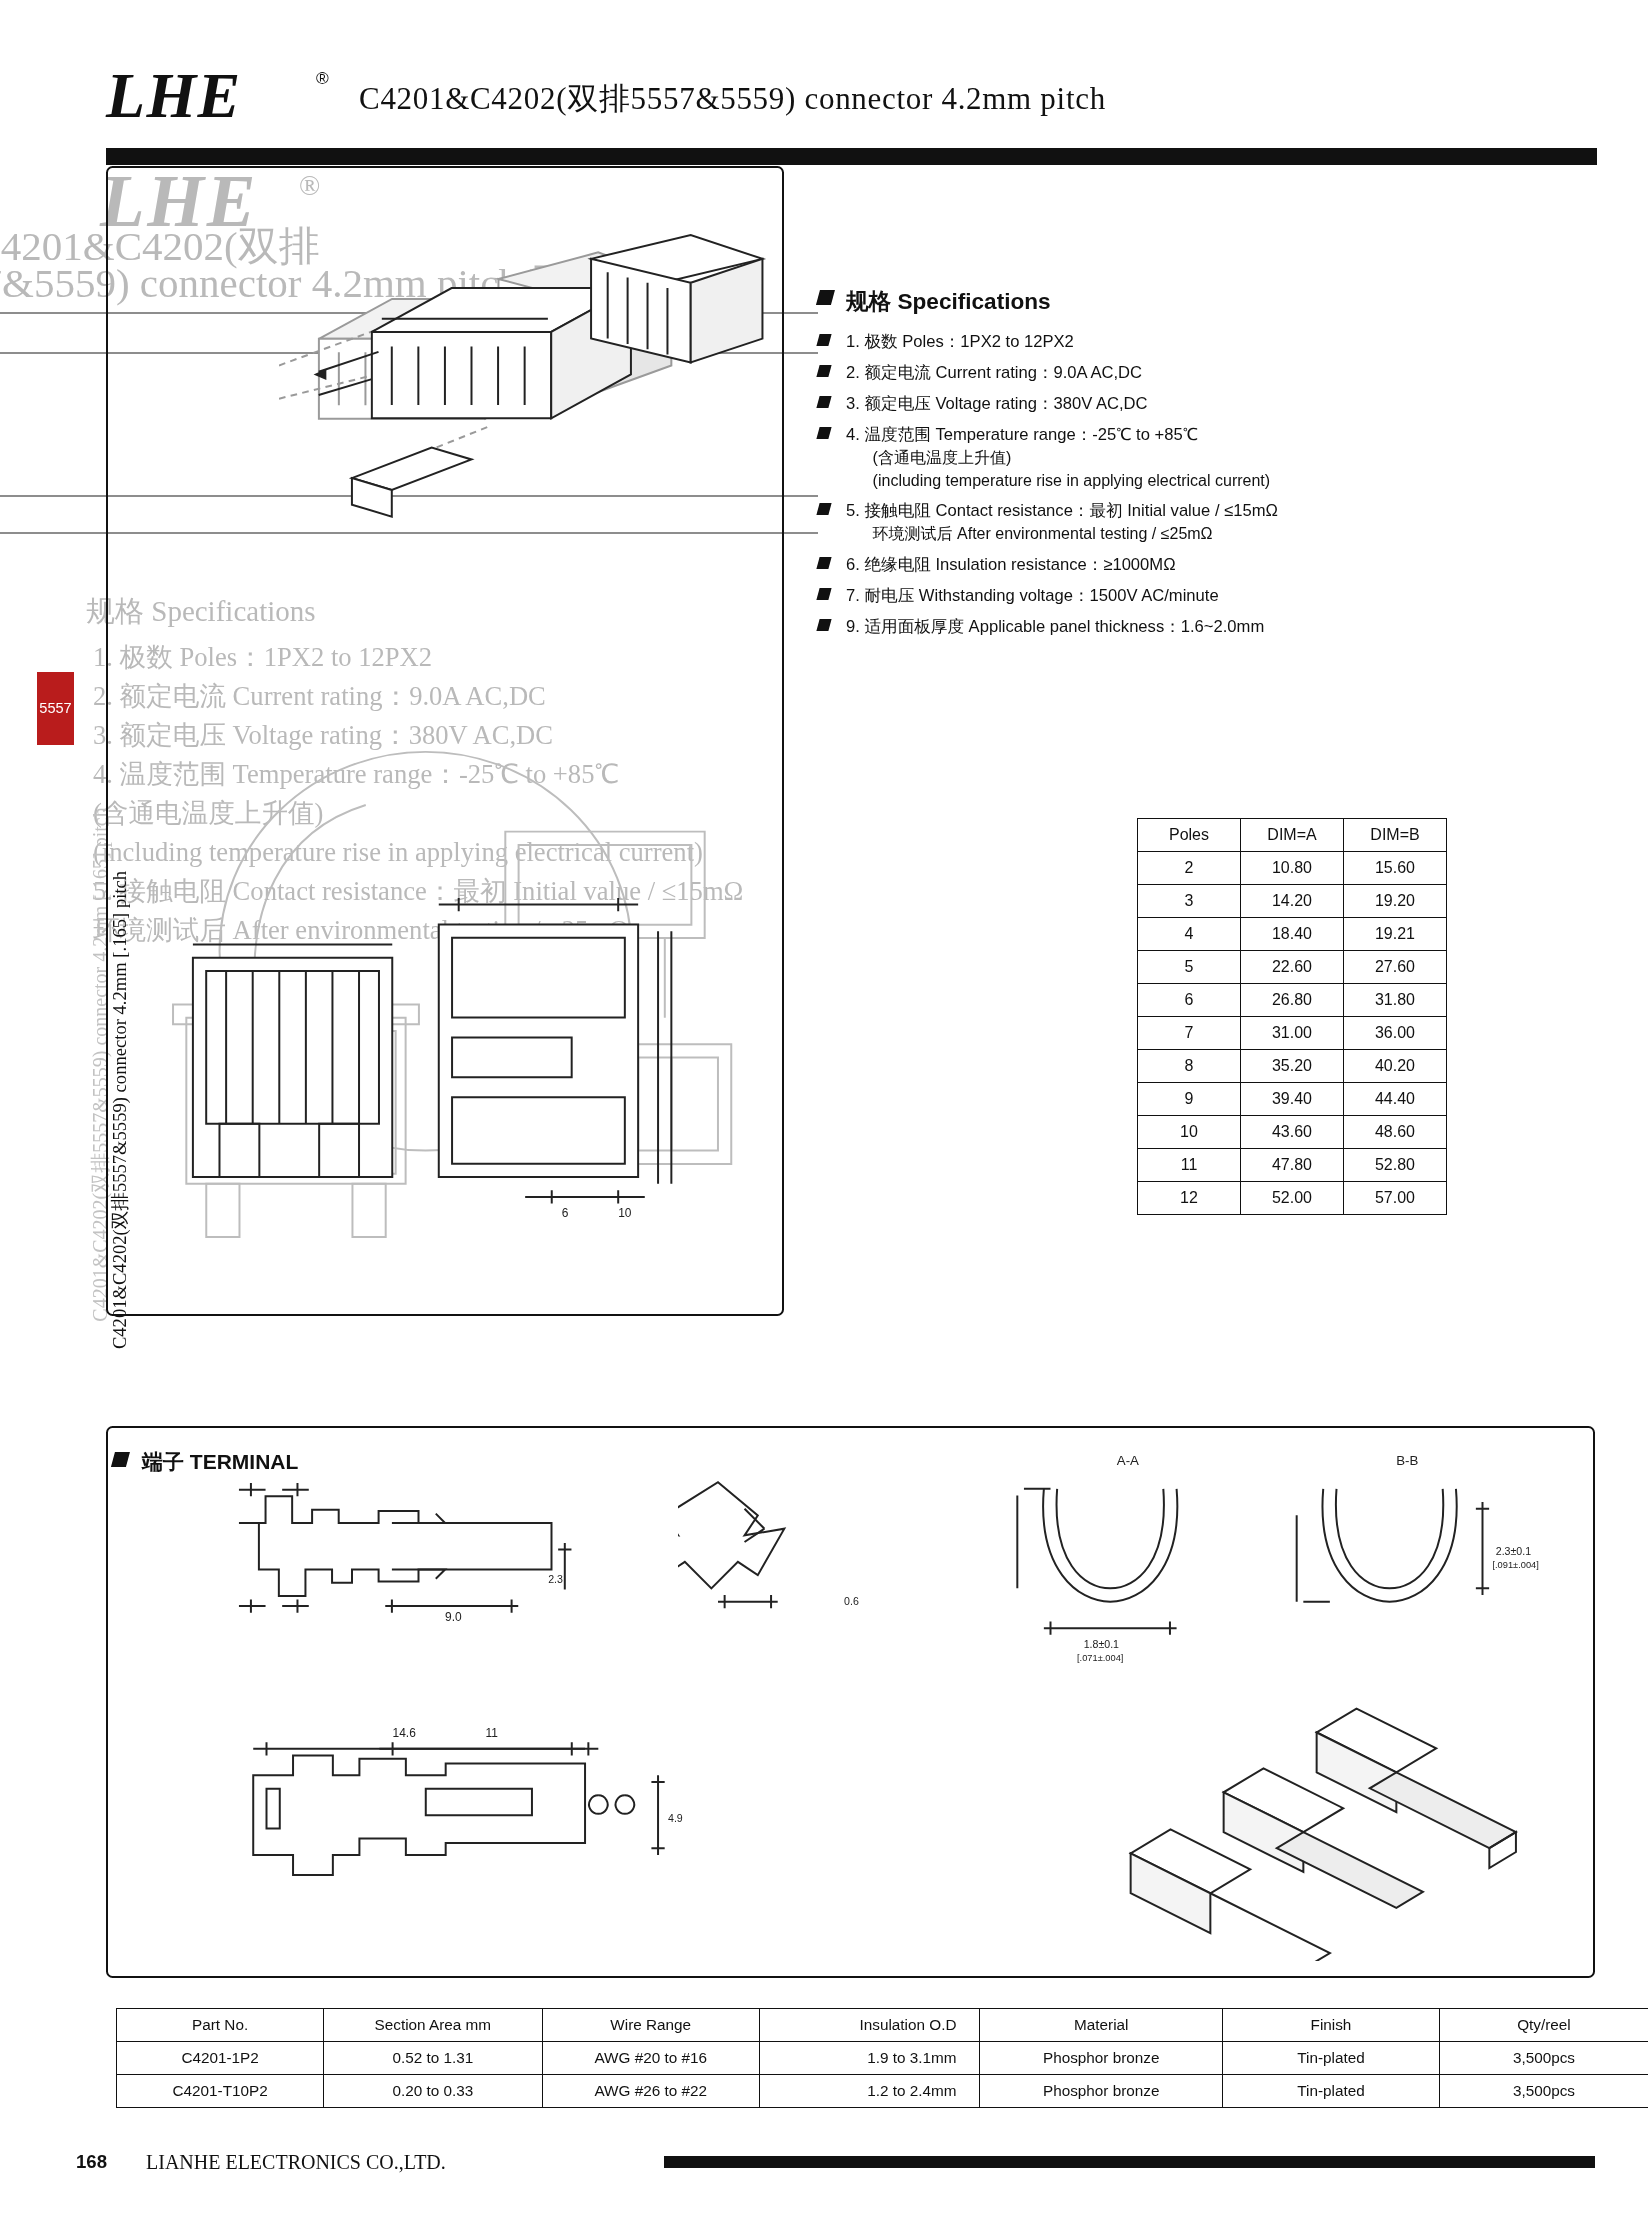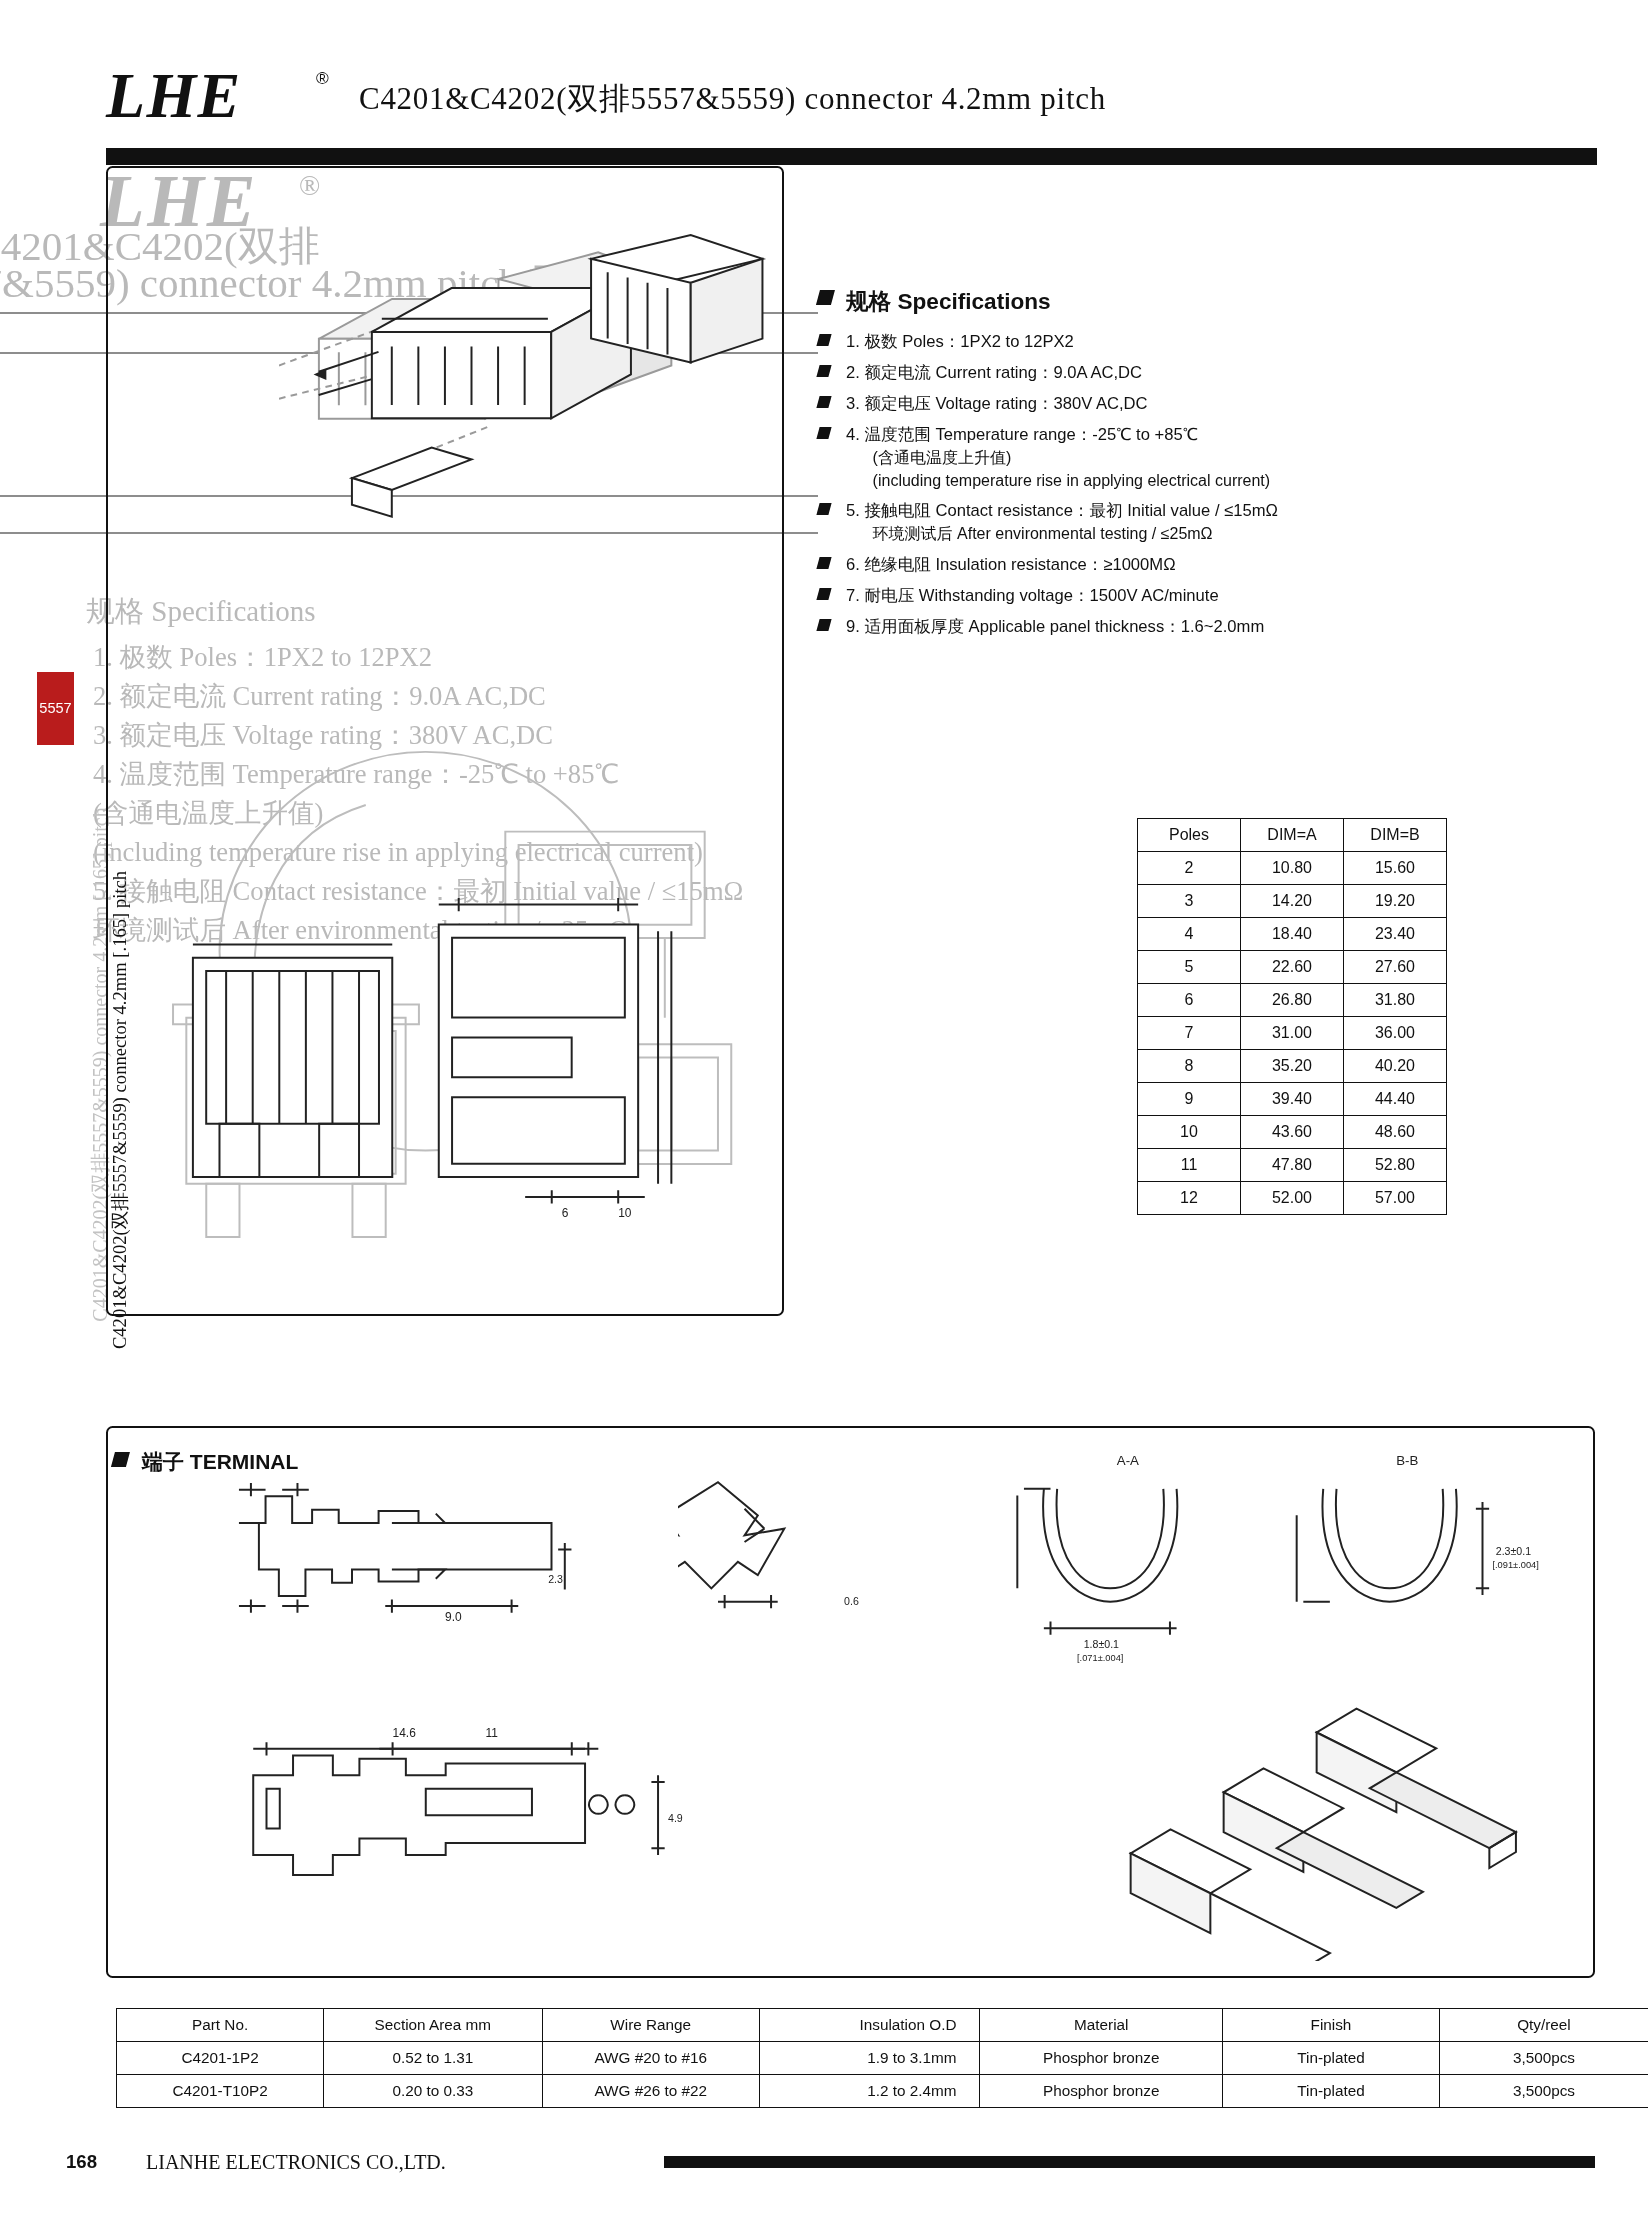--- a/index.html
+++ b/index.html
@@ -245,21 +245,21 @@
   
   .footer {
     position: absolute;
     left: 66px;
     top: 2151px;
     width: 1529px;
     height: 26.6px;
   }
   .page-num {
     position: absolute;
-    left: 0;
+    left: 10px;
     top: 0;
     font-size: 18.6px;
     font-weight: bold;
     color: #111;
   }
   .company {
     position: absolute;
     left: 80px;
     top: 0;
     font-family: "Liberation Serif", serif;
@@ -441,21 +441,21 @@
         <td>15.60</td>
       </tr>
       <tr>
         <td>3</td>
         <td>14.20</td>
         <td>19.20</td>
       </tr>
       <tr>
         <td>4</td>
         <td>18.40</td>
-        <td>23.40</td>
+        <td>19.21</td>
       </tr>
       <tr>
         <td>5</td>
         <td>22.60</td>
         <td>27.60</td>
       </tr>
       <tr>
         <td>6</td>
         <td>26.80</td>
         <td>31.80</td>

